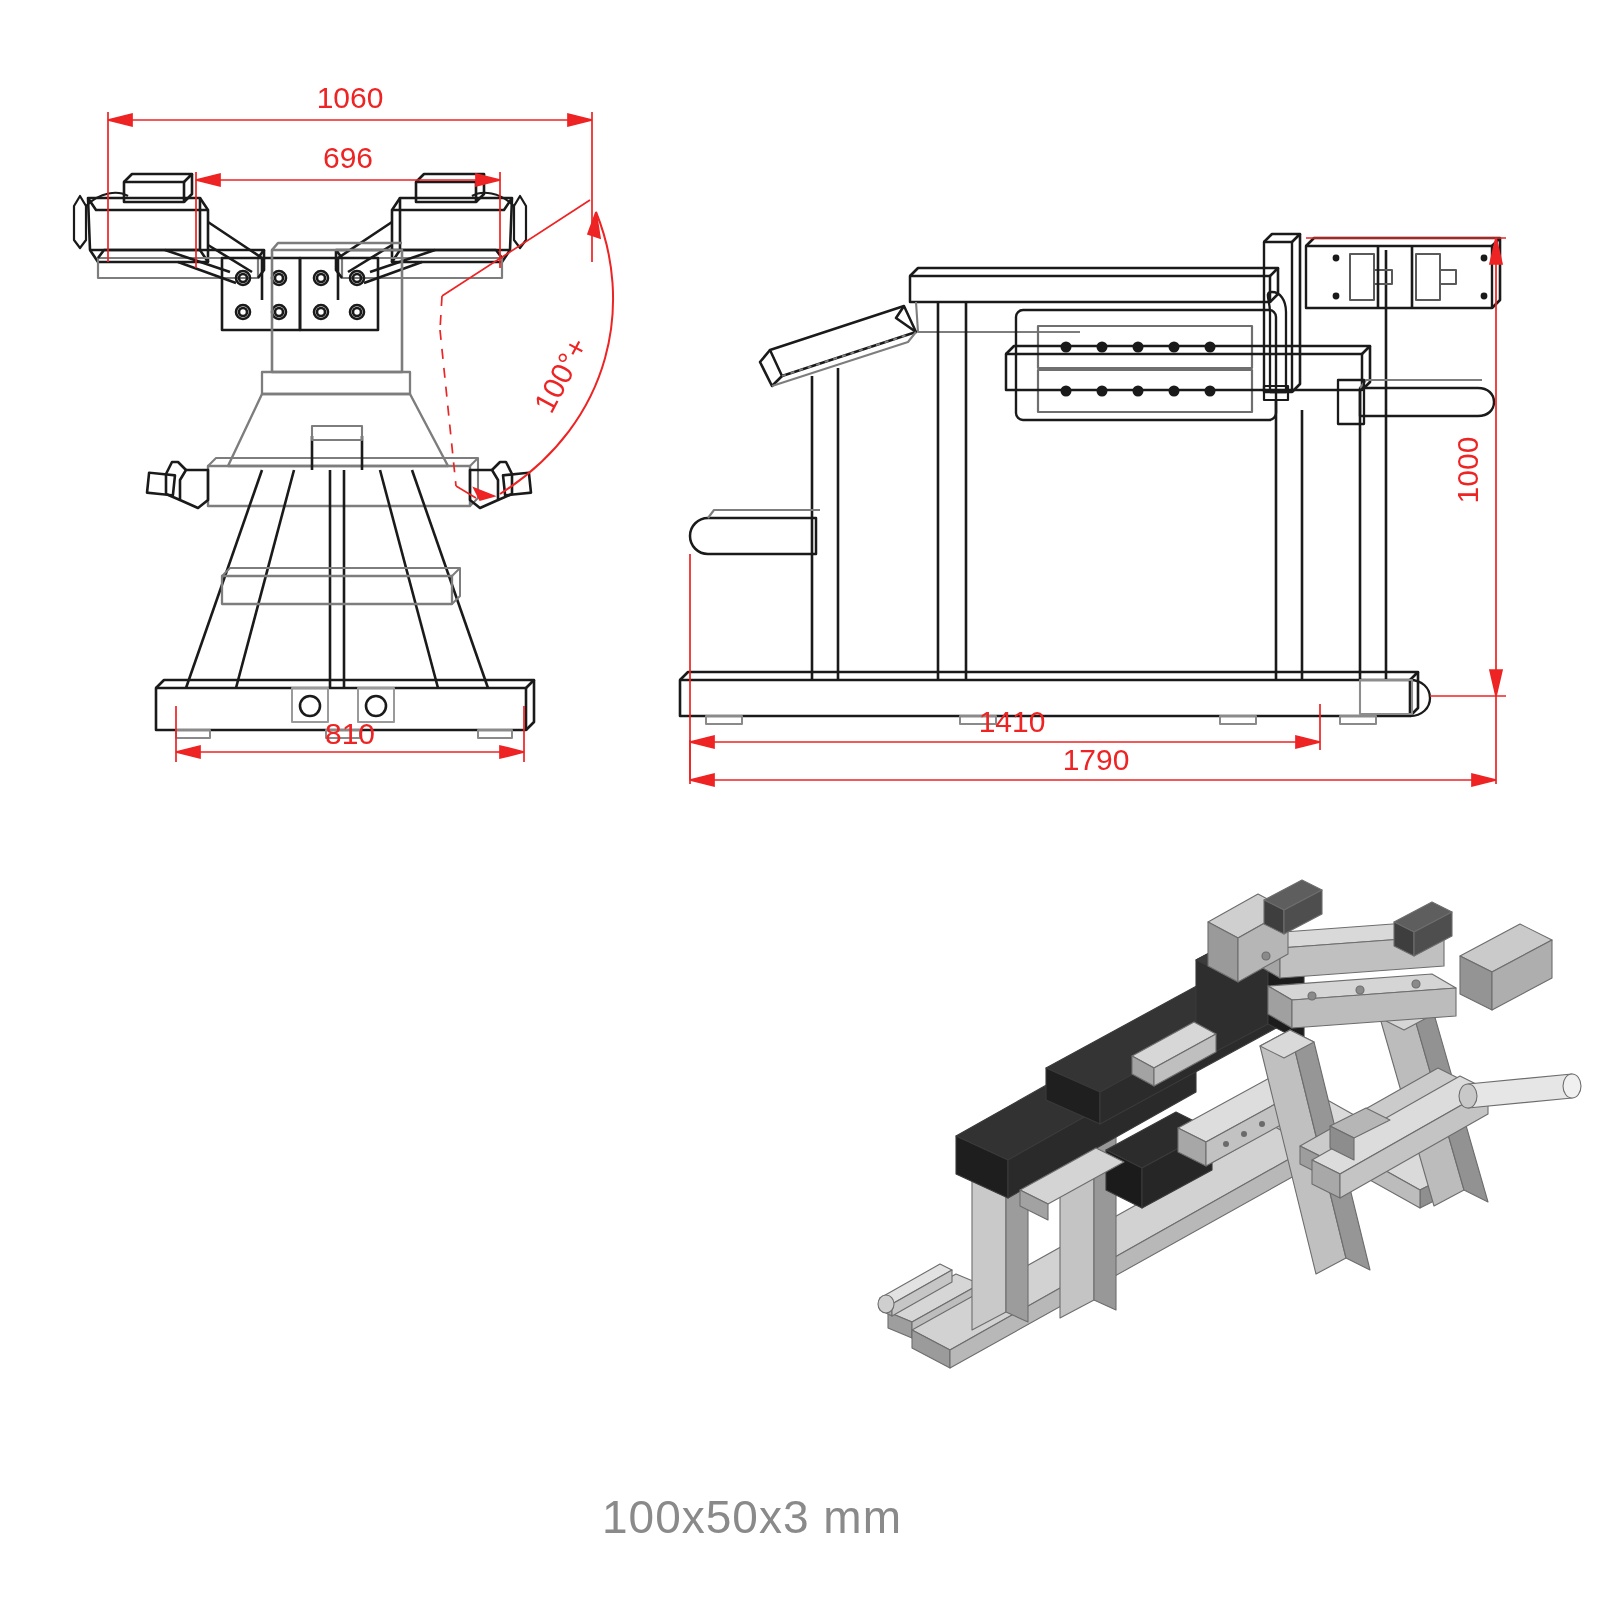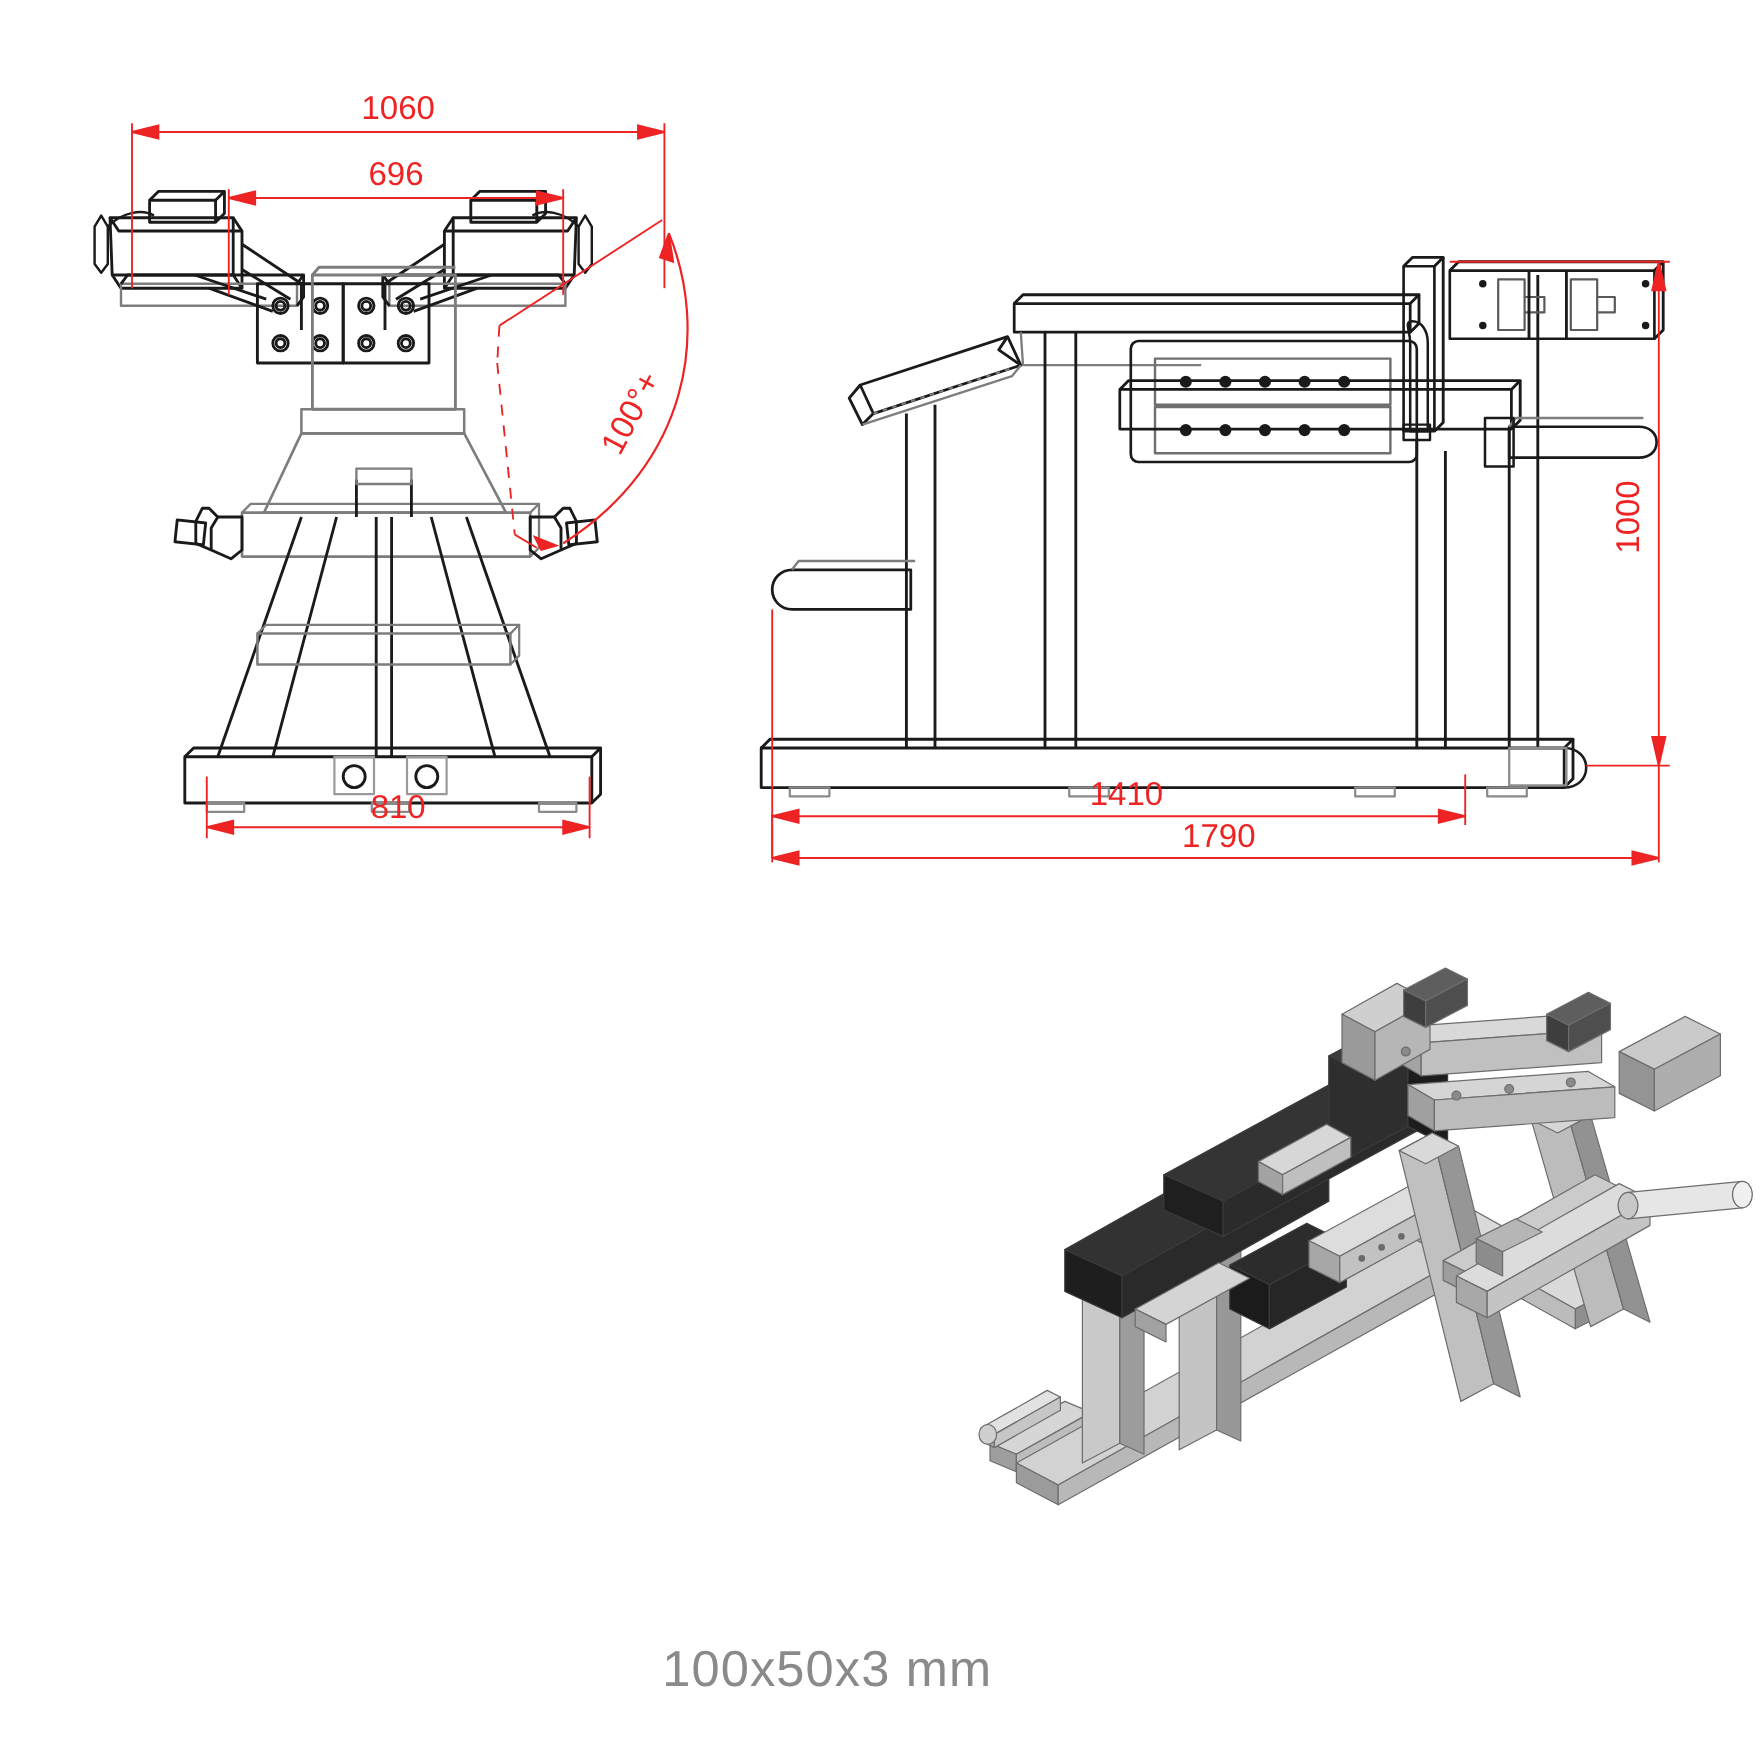--- a/index.html
+++ b/index.html
@@ -3,21 +3,21 @@
 <meta charset="utf-8">
 <title>Technical Drawing</title>
 <style>
   html,body{margin:0;padding:0;background:#ffffff;}
   body{
     width:1600px;height:1600px;position:relative;overflow:hidden;
     font-family:"Liberation Sans","DejaVu Sans",sans-serif;
   }
   .sheet{position:absolute;inset:0;background:#ffffff;}
   svg{display:block;}
-  .view{position:absolute;margin-left:12px;}
+  .view{position:absolute;}
 
   #front-view{left:0px;top:0px;width:700px;height:820px;}
   #side-view{left:660px;top:180px;width:940px;height:640px;}
   #iso-view{left:860px;top:860px;width:740px;height:560px;}
   #caption{
     position:absolute;left:0;top:1490px;width:1504px;
     text-align:center;color:#8a8a8a;font-size:46px;letter-spacing:1px;
     font-weight:300;
   }
   .dimtxt{fill:#ee2323;font-family:"Liberation Sans","DejaVu Sans",sans-serif;font-size:30px;}

